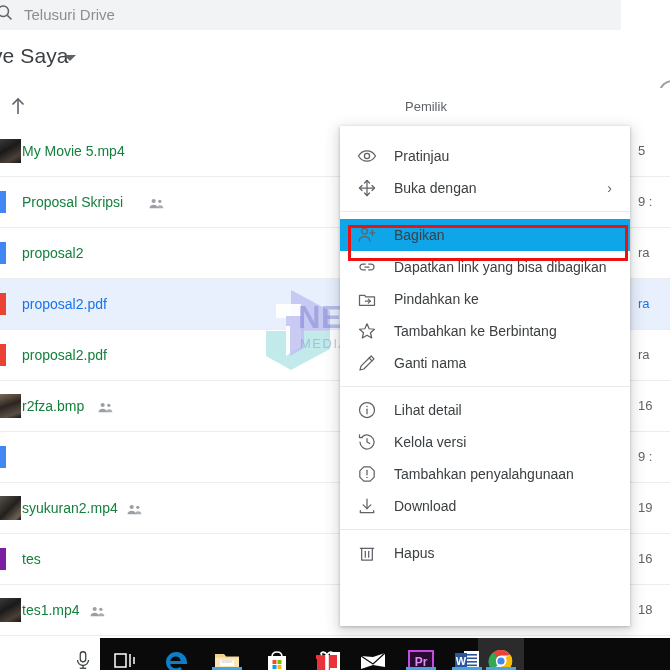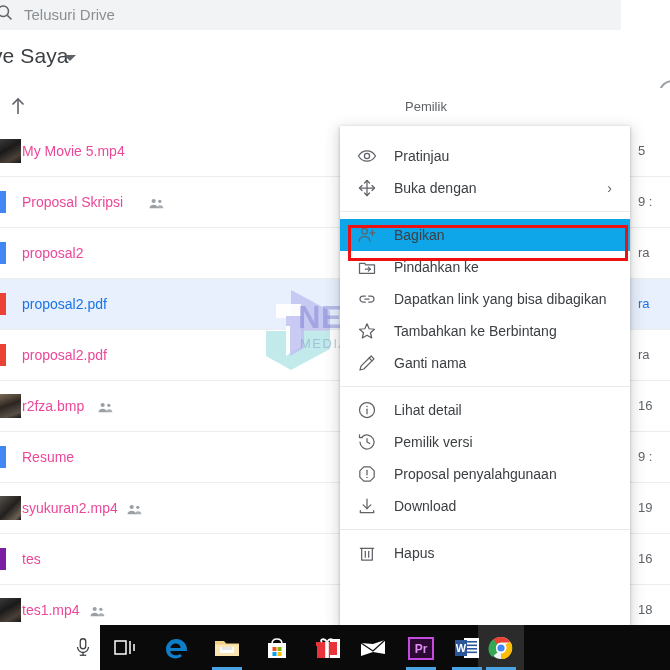--- a/index.html
+++ b/index.html
@@ -65,21 +65,21 @@
   }
 
   
   .filelist{position:absolute;left:0;top:126px;width:670px;height:519px;overflow:hidden;background:#fff;}
   .filerow{
     position:relative;height:50px;border-bottom:1px solid #ececec;background:#fff;
   }
   .filerow.selected{background:#e8f0fe;}
   .filerow .fname{
     position:absolute;left:22px;top:0;height:50px;line-height:50px;
-    font-size:14px;color:#ec4899;white-space:nowrap;
+    font-size:14px;color:#15803d;white-space:nowrap;
   }
   .filerow.selected .fname{color:#1a73e8;}
   .filerow .shared-icon{position:absolute;top:19px;width:15px;height:13px;}
   .filerow .owner{
     position:absolute;left:638px;top:0;height:50px;line-height:50px;
     font-size:13px;color:#5f6368;white-space:nowrap;
   }
   .filerow.selected .owner{color:#1a73e8;}
 
   
@@ -126,21 +126,21 @@
     position:absolute;left:52px;top:14px;font-size:31px;letter-spacing:.5px;
     font-weight:bold;color:rgba(120,122,210,.45);
   }
   .wm-sub{
     position:absolute;left:54px;top:50px;font-size:13px;letter-spacing:1.5px;
     color:rgba(120,160,200,.5);
   }
 
   
   .taskbar{
-    position:absolute;left:0;bottom:0;width:670px;height:45px;z-index:80;margin-top:19px;
+    position:absolute;left:0;bottom:0;width:670px;height:32px;z-index:80;margin-top:19px;
   }
   .tb-left{position:absolute;left:0;top:0;width:100px;height:45px;background:#fff;}
   .tb-main{position:absolute;left:100px;top:0;width:570px;height:45px;background:#0a0a0a;}
   .tb-mic{position:absolute;left:72px;top:11px;width:22px;height:22px;}
   .tbicon{position:absolute;top:8px;width:30px;height:30px;}
   .tb-active{position:absolute;bottom:0;height:3px;background:#4ba3e3;}
   .tb-chrome-bg{position:absolute;left:478px;top:0;width:46px;height:45px;background:#2b2b2b;}
 </style>
 </head>
 <body>
@@ -211,21 +211,20 @@
         <div class="shared-icon" style="left: 97.7px;"><svg width="15" height="13" viewBox="0 0 18 14" fill="#9aa0a6">
     <circle cx="5.6" cy="4" r="2.5"></circle>
             <path d="M0.6 12.6c0-2.6 2.2-4.2 5-4.2s5 1.6 5 4.2z"></path>
     <circle cx="13" cy="4.4" r="2"></circle>
             <path d="M9.6 12.6c0-2.2 1.6-3.5 3.8-3.5s3.8 1.3 3.8 3.5z" opacity=".85"></path>
   </svg></div>
         <div class="owner">16</div>
       </div>
       <div class="filerow">
         <div class="chip doc"></div>
-        <div class="fname">Resume</div>
         <div class="owner">9 :</div>
       </div>
       <div class="filerow">
         <div class="thumb c"></div>
         <div class="fname">syukuran2.mp4</div>
         <div class="shared-icon" style="left: 126.9px;"><svg width="15" height="13" viewBox="0 0 18 14" fill="#9aa0a6">
     <circle cx="5.6" cy="4" r="2.5"></circle>
             <path d="M0.6 12.6c0-2.6 2.2-4.2 5-4.2s5 1.6 5 4.2z"></path>
     <circle cx="13" cy="4.4" r="2"></circle>
             <path d="M9.6 12.6c0-2.2 1.6-3.5 3.8-3.5s3.8 1.3 3.8 3.5z" opacity=".85"></path>
@@ -298,40 +297,40 @@
             <path d="M2.6 19.5c0-3.5 2.9-5.6 6.4-5.6s6.4 2.1 6.4 5.6"></path>
             <line x1="18.5" y1="6.5" x2="18.5" y2="12.5"></line>
             <line x1="15.5" y1="9.5" x2="21.5" y2="9.5"></line>
           </svg>
         </span>
         <span class="cl">Bagikan</span>
       </div>
       <div class="ctxitem">
         <span class="ci">
           <svg width="20" height="20" viewBox="0 0 24 24" fill="none" stroke="#5f6368" stroke-width="1.5" stroke-linecap="round" stroke-linejoin="round">
+            <path d="M9.5 12h5"></path>
+            <path d="M10 8.4H7.2a3.6 3.6 0 0 0 0 7.2H10"></path>
+            <path d="M14 8.4h2.8a3.6 3.6 0 0 1 0 7.2H14"></path>
+          </svg>
+        </span>
+        <span class="cl">Dapatkan link yang bisa dibagikan</span>
+      </div>
+      <div class="ctxitem">
+        <span class="ci">
+          <svg width="20" height="20" viewBox="0 0 24 24" fill="none" stroke="#5f6368" stroke-width="1.5" stroke-linecap="round" stroke-linejoin="round">
             <path d="M3 7.5h6l1.6 2H21v10H3z"></path>
             <line x1="10" y1="14.5" x2="16" y2="14.5"></line>
             <polyline points="13.6,12.1 16,14.5 13.6,16.9"></polyline>
           </svg>
         </span>
         <span class="cl">Pindahkan ke</span>
       </div>
       <div class="ctxitem">
         <span class="ci">
           <svg width="20" height="20" viewBox="0 0 24 24" fill="none" stroke="#5f6368" stroke-width="1.5" stroke-linecap="round" stroke-linejoin="round">
-            <path d="M9.5 12h5"></path>
-            <path d="M10 8.4H7.2a3.6 3.6 0 0 0 0 7.2H10"></path>
-            <path d="M14 8.4h2.8a3.6 3.6 0 0 1 0 7.2H14"></path>
-          </svg>
-        </span>
-        <span class="cl">Dapatkan link yang bisa dibagikan</span>
-      </div>
-      <div class="ctxitem">
-        <span class="ci">
-          <svg width="20" height="20" viewBox="0 0 24 24" fill="none" stroke="#5f6368" stroke-width="1.5" stroke-linecap="round" stroke-linejoin="round">
             <polygon points="12,3.4 14.6,9.3 21,9.9 16.2,14.1 17.6,20.4 12,17.1 6.4,20.4 7.8,14.1 3,9.9 9.4,9.3"></polygon>
           </svg>
         </span>
         <span class="cl">Tambahkan ke Berbintang</span>
       </div>
       <div class="ctxitem">
         <span class="ci">
           <svg width="20" height="20" viewBox="0 0 24 24" fill="none" stroke="#5f6368" stroke-width="1.5" stroke-linecap="round" stroke-linejoin="round">
             <path d="M17 3.6l3.4 3.4L8.2 19.2 3.6 20.4 4.8 15.8z"></path>
             <line x1="14.6" y1="6" x2="18" y2="9.4"></line>
@@ -351,31 +350,31 @@
         <span class="cl">Lihat detail</span>
       </div>
       <div class="ctxitem">
         <span class="ci">
           <svg width="20" height="20" viewBox="0 0 24 24" fill="none" stroke="#5f6368" stroke-width="1.5" stroke-linecap="round" stroke-linejoin="round">
             <path d="M3.6 12a8.4 8.4 0 1 0 2.5-6"></path>
             <polyline points="3,3.3 3,6.6 6.3,6.6"></polyline>
             <polyline points="12,7.8 12,12 15.3,13.8"></polyline>
           </svg>
         </span>
-        <span class="cl">Pemilik versi</span>
+        <span class="cl">Kelola versi</span>
       </div>
       <div class="ctxitem">
         <span class="ci">
           <svg width="20" height="20" viewBox="0 0 24 24" fill="none" stroke="#5f6368" stroke-width="1.5" stroke-linecap="round" stroke-linejoin="round">
             <polygon points="8.2,3.4 15.8,3.4 20.6,8.2 20.6,15.8 15.8,20.6 8.2,20.6 3.4,15.8 3.4,8.2"></polygon>
             <line x1="12" y1="7.6" x2="12" y2="13"></line>
             <circle cx="12" cy="16.2" r="0.9" fill="#5f6368" stroke="none"></circle>
           </svg>
         </span>
-        <span class="cl">Proposal penyalahgunaan</span>
+        <span class="cl">Tambahkan penyalahgunaan</span>
       </div>
       <div class="ctxitem">
         <span class="ci">
           <svg width="20" height="20" viewBox="0 0 24 24" fill="none" stroke="#5f6368" stroke-width="1.5" stroke-linecap="round" stroke-linejoin="round">
             <line x1="12" y1="3.6" x2="12" y2="15.2"></line>
             <polyline points="7.4,10.6 12,15.2 16.6,10.6"></polyline>
             <polyline points="4,17.6 4,20 20,20 20,17.6"></polyline>
           </svg>
         </span>
         <span class="cl">Download</span>

